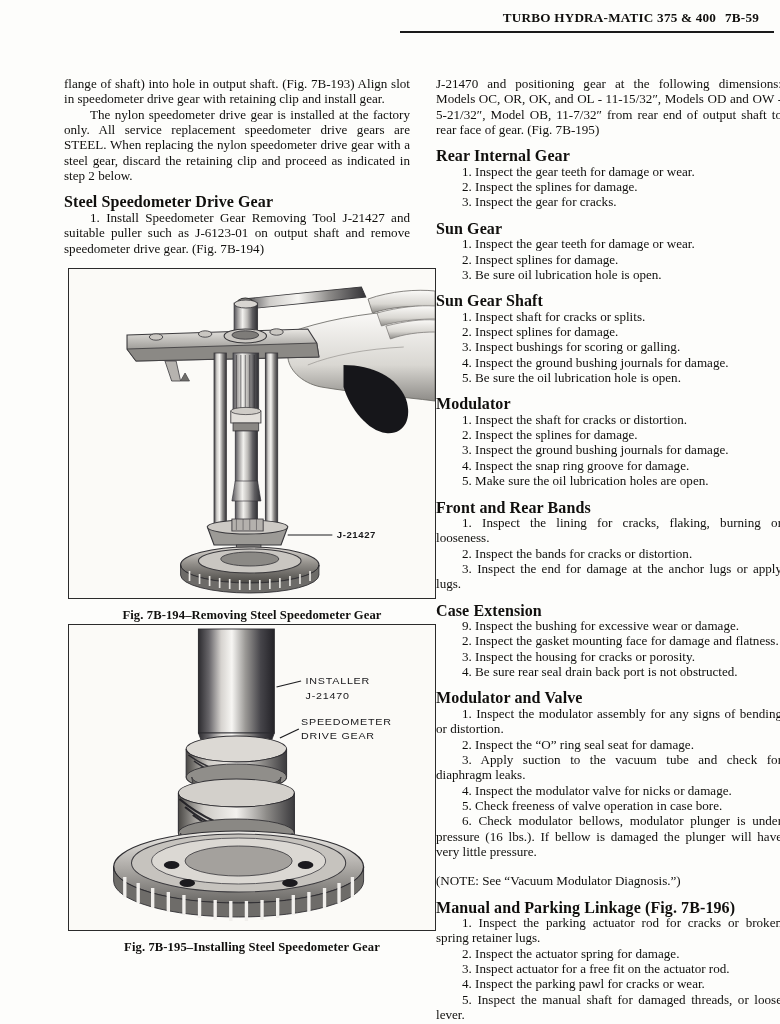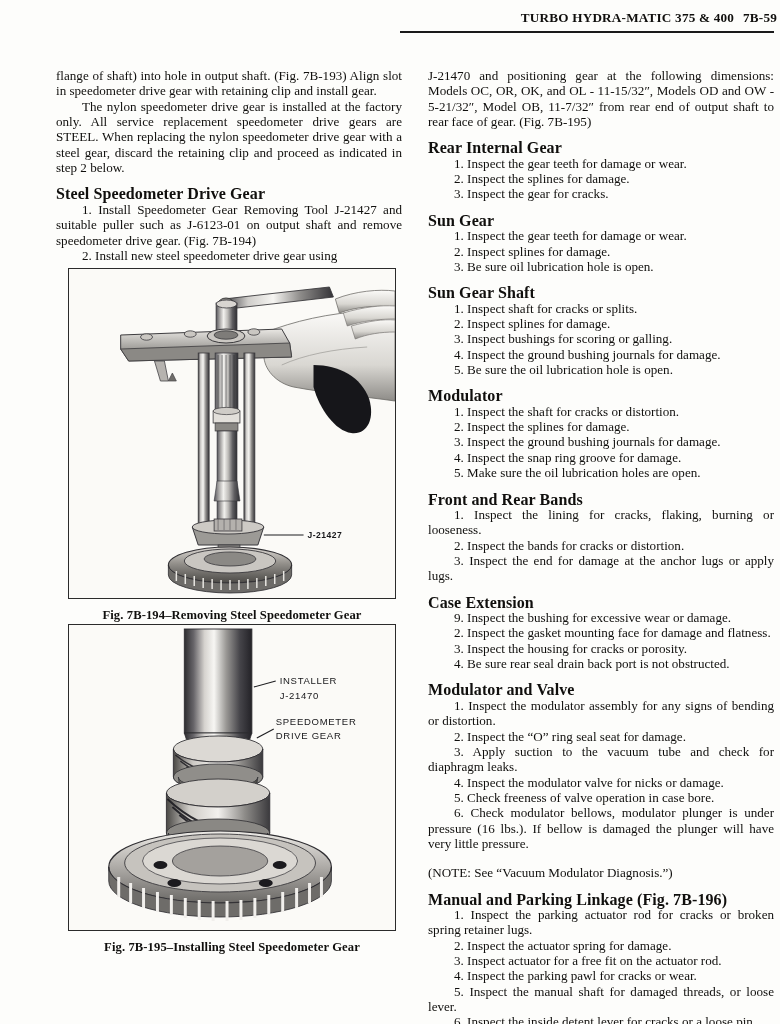--- a/index.html
+++ b/index.html
@@ -19,41 +19,42 @@
   .page {
     position: absolute;
     inset: 0;
     background: #fdfdfb;
   }
 
   
   .runhead {
     position: absolute;
     top: 10px;
-    right: 3px;
+    right: 21px;
     font-weight: bold;
     font-size: 13.2px;
     letter-spacing: 0.2px;
     white-space: nowrap;
   }
   .runhead .sep { display: inline-block; width: 9px; }
   .head-rule {
     position: absolute;
     top: 31px;
     left: 400px;
     width: 374px;
     height: 2px;
     background: #1a1a1a;
   }
 
   
   .col {
     position: absolute;
-    top: 68px;
+    top: 76px;
     width: 346px;
+    margin-left: 8px;
   }
   .col-left  { left: 56px; }
   .col-right { left: 428px; }
 
   p {
     margin: 0;
     font-size: 13.1px;
     line-height: 15.35px;
     text-align: justify;
     text-justify: inter-word;
@@ -68,21 +69,21 @@
     font-weight: bold;
     line-height: 15.4px;
     letter-spacing: 0.1px;
   }
   .gap-md { height: 11px; }
   .gap-lg { height: 14px; }
 
   .list-tight p { text-indent: 26px; }
 
   
-  .figure { position: absolute; left: 68px; width: 328px; }
+  .figure { position: absolute; left: 68px; width: 368px; }
   .fig-frame {
     position: relative;
     border: 1.4px solid #2b2b2b;
     background: #fbfbf9;
     overflow: hidden;
   }
   .fig-cap {
     margin-top: 9px;
     text-align: center;
     font-size: 12.6px;
@@ -117,21 +118,20 @@
 
   <div class="runhead"><span>TURBO HYDRA-MATIC 375 &amp; 400</span><span class="sep"></span><span>7B-59</span></div>
   <div class="head-rule"></div>
 
   <div class="col col-left">
     <p class="flush">flange of shaft) into hole in output shaft. (Fig. 7B-193) Align slot in speedometer drive gear with retaining clip and install gear.</p>
     <p class="indent">The nylon speedometer drive gear is installed at the factory only. All service replacement speedometer drive gears are STEEL. When replacing the nylon speedometer drive gear with a steel gear, discard the retaining clip and proceed as indicated in step 2 below.</p>
     <div class="gap-md"></div>
     <h3 class="sec">Steel Speedometer Drive Gear</h3>
     <p class="num">1. Install Speedometer Gear Removing Tool J-21427 and suitable puller such as J-6123-01 on output shaft and remove speedometer drive gear. (Fig. 7B-194)</p>
-    <p class="num">2. Install new steel speedometer drive gear using</p>
   </div>
 
   <div class="figure" id="fig194">
     <div class="fig-frame">
       <svg class="fig-svg" viewBox="0 0 328 329" preserveAspectRatio="none">
         <defs>
           <linearGradient id="shaftG" x1="0" y1="0" x2="1" y2="0">
             <stop offset="0%" stop-color="#55545a"></stop>
             <stop offset="18%" stop-color="#a9a7a6"></stop>
             <stop offset="36%" stop-color="#f2f1ee"></stop>

